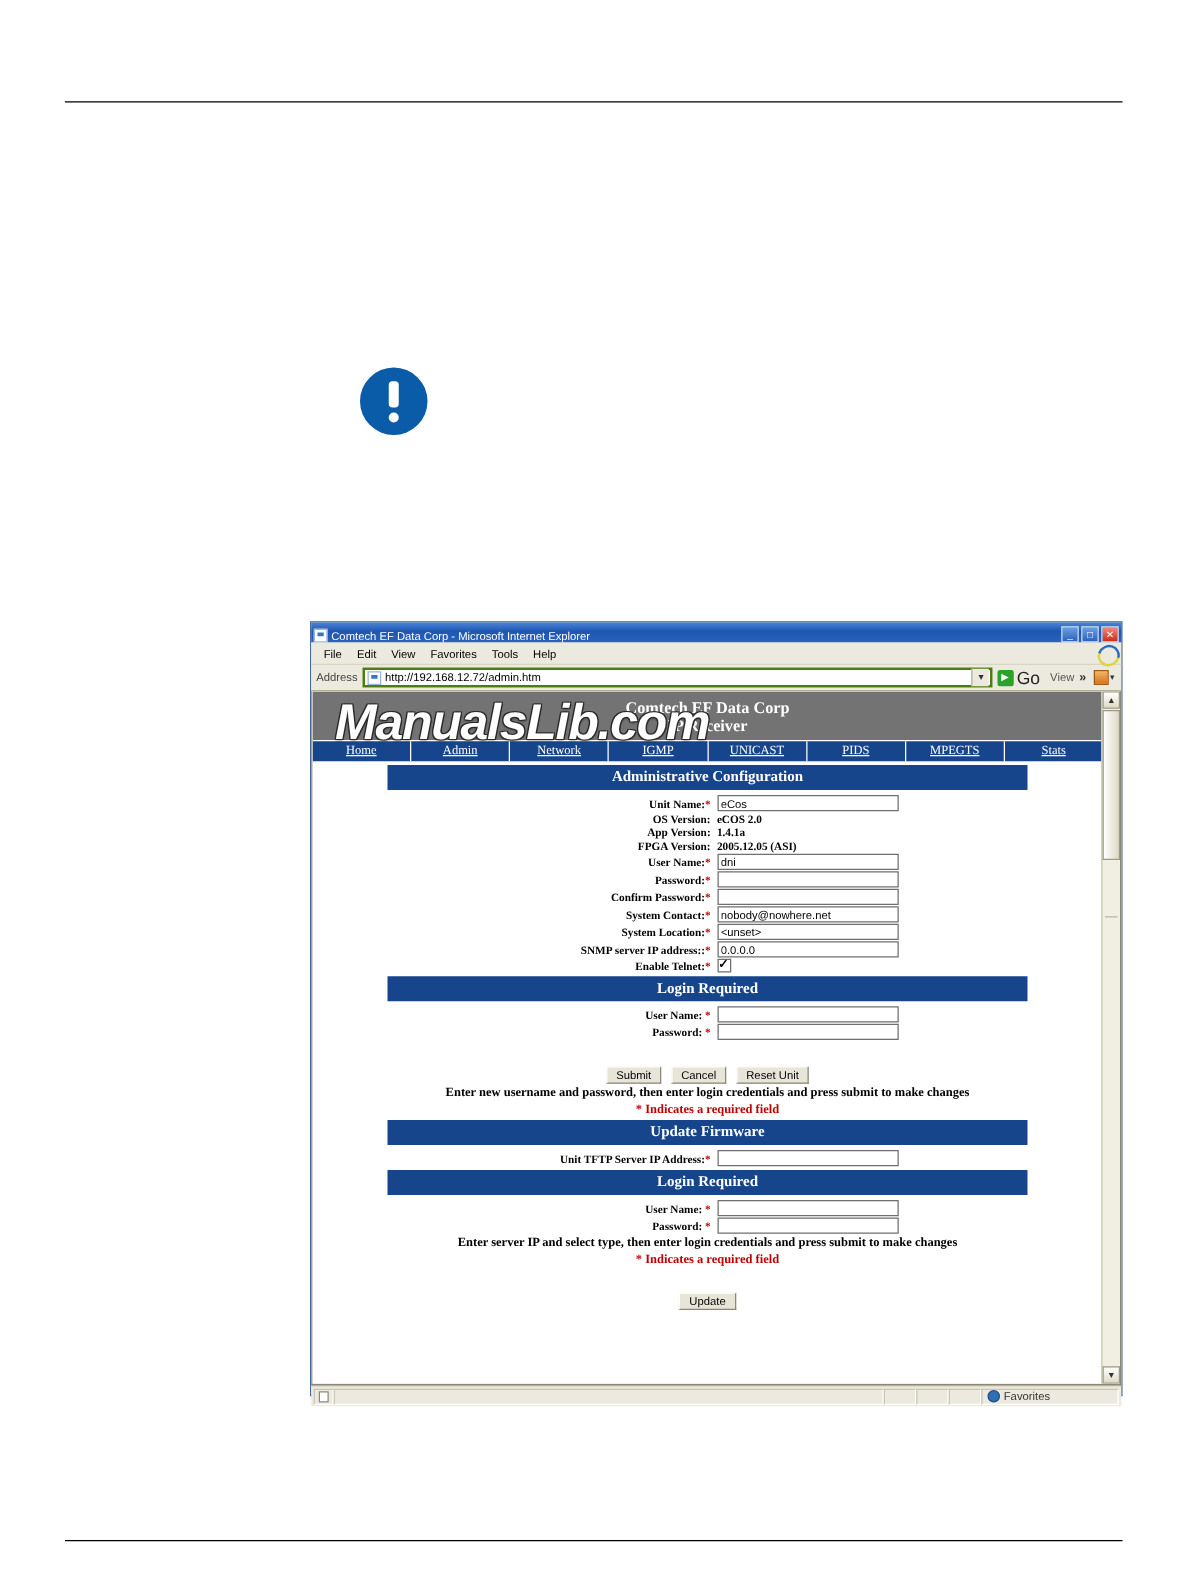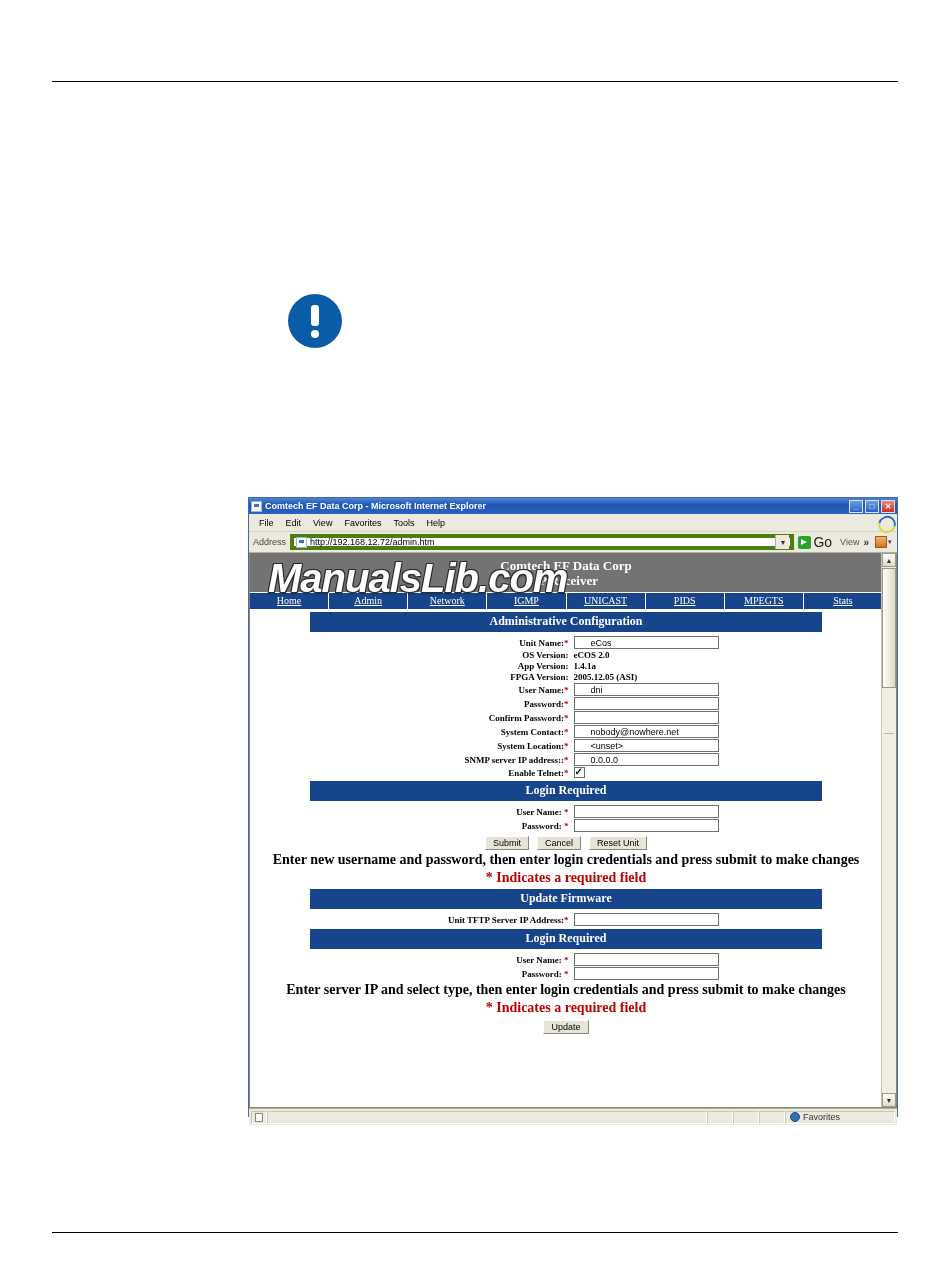--- a/index.html
+++ b/index.html
@@ -65,25 +65,25 @@
     border: 1px solid #4a6a9c;
     background: #e7e5d8;
     box-sizing: border-box;
     font-family: "Liberation Sans", sans-serif;
     font-size: 9px;
   }
   .titlebar {
     height: 16px;
     background: linear-gradient(to bottom, #4a84d8 0%, #1e56b0 45%, #2a63c0 100%);
     display: flex;
-    align-items: center;
+    align-items: flex-end;
     padding: 0 2px;
     color: #ffffff;
     font-size: 9px;
-    font-weight: bold;
+    font-weight: normal;
   }
   .title-ico {
     width: 11px; height: 11px;
     background: #ffffff;
     border: 1px solid #9bb7dd;
     margin-right: 3px;
     position: relative;
     box-sizing: border-box;
   }
   .title-ico::after {
@@ -144,21 +144,21 @@
     display: flex;
     align-items: center;
     padding: 0 2px;
     border-bottom: 1px solid #b4b09a;
   }
   .addr-label { padding: 0 4px 0 2px; color: #444444; font-size: 9px; }
   .addr-input {
     flex: 1;
     height: 16px;
     background: #ffffff;
-    border: 4px solid #4d7c0f;
+    border: 2px solid #4d7c0f;
     display: flex;
     align-items: center;
     padding: 0 1px;
     box-sizing: border-box;
   }
   .addr-ico {
     width: 11px; height: 11px;
     background: #ffffff;
     border: 1px solid #9bb7dd;
     margin: 0 3px 0 1px;
@@ -316,45 +316,45 @@
   .form-row .req { color: #c00000; }
   .form-row .fld {
     width: 150px;
     text-align: left;
   }
   .form-row input[type="text"] {
     width: 145px;
     height: 13px;
     font-family: "Liberation Sans", sans-serif;
     font-size: 9px;
-    padding: 0 16px;
+    padding: 0 2px;
     border: 1px solid #6f6f6f;
     box-sizing: border-box;
     background: #ffffff;
     color: #000;
   }
   .form-row .ro {
     font-family: "Liberation Serif", serif;
     font-size: 9px;
     font-weight: bold;
     text-align: left;
   }
   .center-row {
     text-align: center;
     font-family: "Liberation Serif", serif;
-    font-size: 14px;
+    font-size: 10px;
     font-weight: bold;
     margin: 2px 0;
   }
   .center-row.red { color: #c00000; }
   .btn-row {
     display: flex;
     justify-content: center;
     gap: 8px;
-    margin: 4px 0 2px;
+    margin: 21px 0 2px;
   }
   button.winbtn {
     font-family: "Liberation Sans", sans-serif;
     font-size: 9px;
     background: #e7e5d8;
     border: 1px solid #8a8878;
     border-top-color: #ffffff;
     border-left-color: #ffffff;
     padding: 1px 7px;
     color: #000000;

